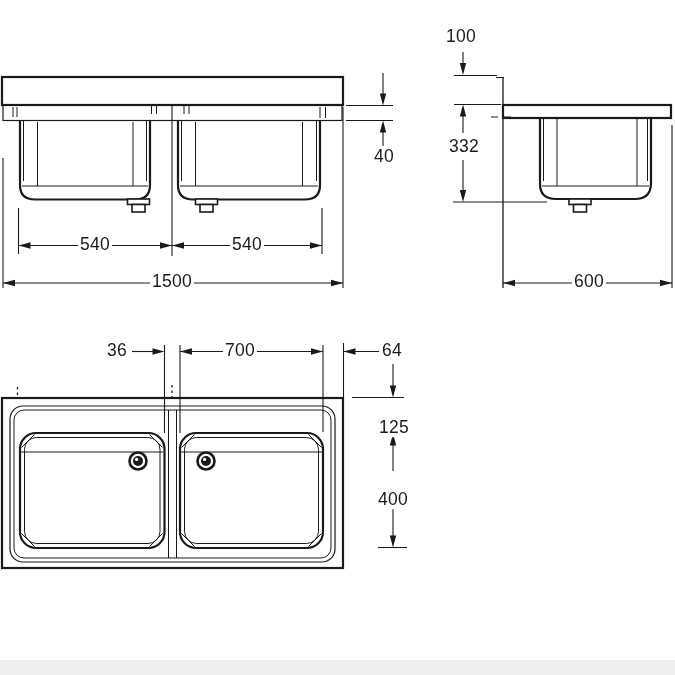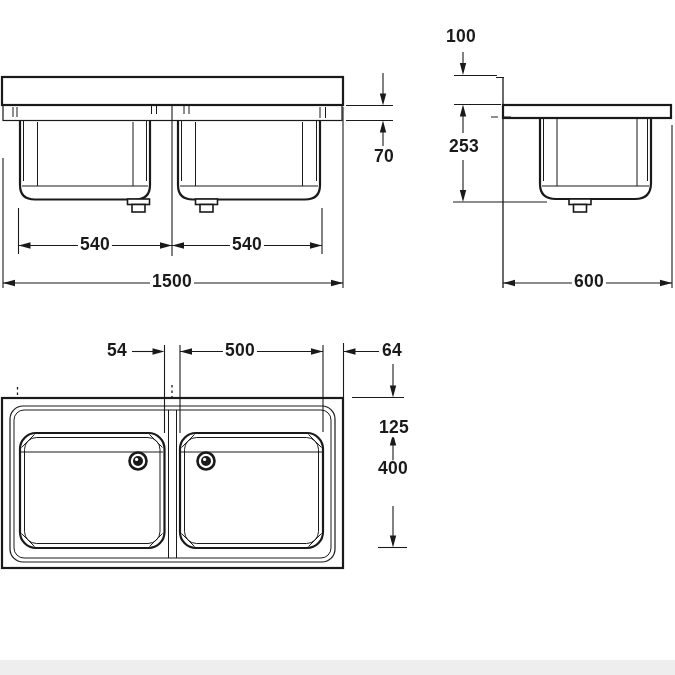--- a/index.html
+++ b/index.html
@@ -1,20 +1,20 @@
 <!DOCTYPE html>
 <html><head>
 <meta charset="utf-8">
 <style>
   html,body{margin:0;padding:0;background:#fff;}
   #stage{position:relative;width:675px;height:675px;background:#ffffff;overflow:hidden;
          font-family:"Liberation Sans", sans-serif;}
   #stage svg{position:absolute;left:0;top:0;}
   .dim-label{position:absolute;transform:translate(-50%,-50%);color:#1a1a1a;
-             font-size:17.5px;font-weight:700;letter-spacing:.3px;line-height:1;
+             font-size:17.5px;font-weight:400;letter-spacing:.3px;line-height:1;
              background:#ffffff;padding:0 2px;white-space:nowrap;}
   .band{position:absolute;left:0;bottom:0;width:675px;height:15px;background:#eeeeee;}
 </style>
 </head>
 <body>
 
 <div id="stage">
 
   <svg width="675" height="675" viewBox="0 0 675 675">
     <g stroke="#1a1a1a" fill="none">
@@ -176,26 +176,26 @@
           <polygon points="393,433.5 389.8,445.5 396.2,445.5"></polygon>
           <polygon points="393,547.5 389.8,535.5 396.2,535.5"></polygon>
         </g>
       </g>
     </g>
   </svg>
 
   <div class="dim-label" style="left:95px;top:245px">540</div>
   <div class="dim-label" style="left:247px;top:245px">540</div>
   <div class="dim-label" style="left:172px;top:282px">1500</div>
-  <div class="dim-label" style="left:384px;top:157px">70</div>
+  <div class="dim-label" style="left:384px;top:157px">40</div>
 
   <div class="dim-label" style="left:461px;top:37px">100</div>
-  <div class="dim-label" style="left:464px;top:147px">253</div>
+  <div class="dim-label" style="left:464px;top:147px">332</div>
   <div class="dim-label" style="left:589px;top:282px">600</div>
 
-  <div class="dim-label" style="left:117px;top:351px">54</div>
-  <div class="dim-label" style="left:240px;top:351px">500</div>
+  <div class="dim-label" style="left:117px;top:351px">36</div>
+  <div class="dim-label" style="left:240px;top:351px">700</div>
   <div class="dim-label" style="left:392px;top:351px">64</div>
   <div class="dim-label" style="left:394px;top:428px">125</div>
-  <div class="dim-label" style="left:393px;top:469px">400</div>
+  <div class="dim-label" style="left:393px;top:500px">400</div>
 
   <div class="band"></div>
 </div>
 
 </body></html>

